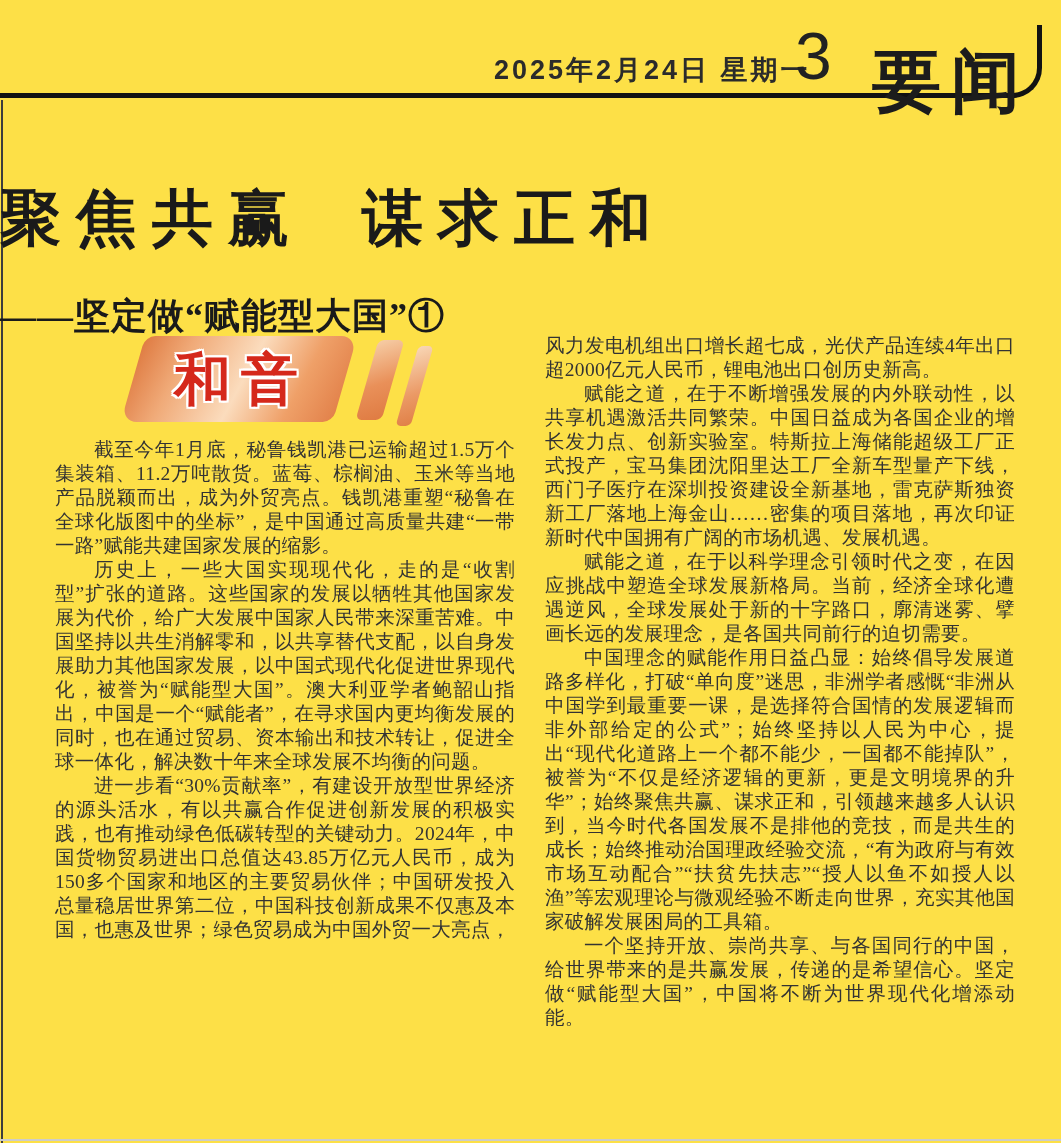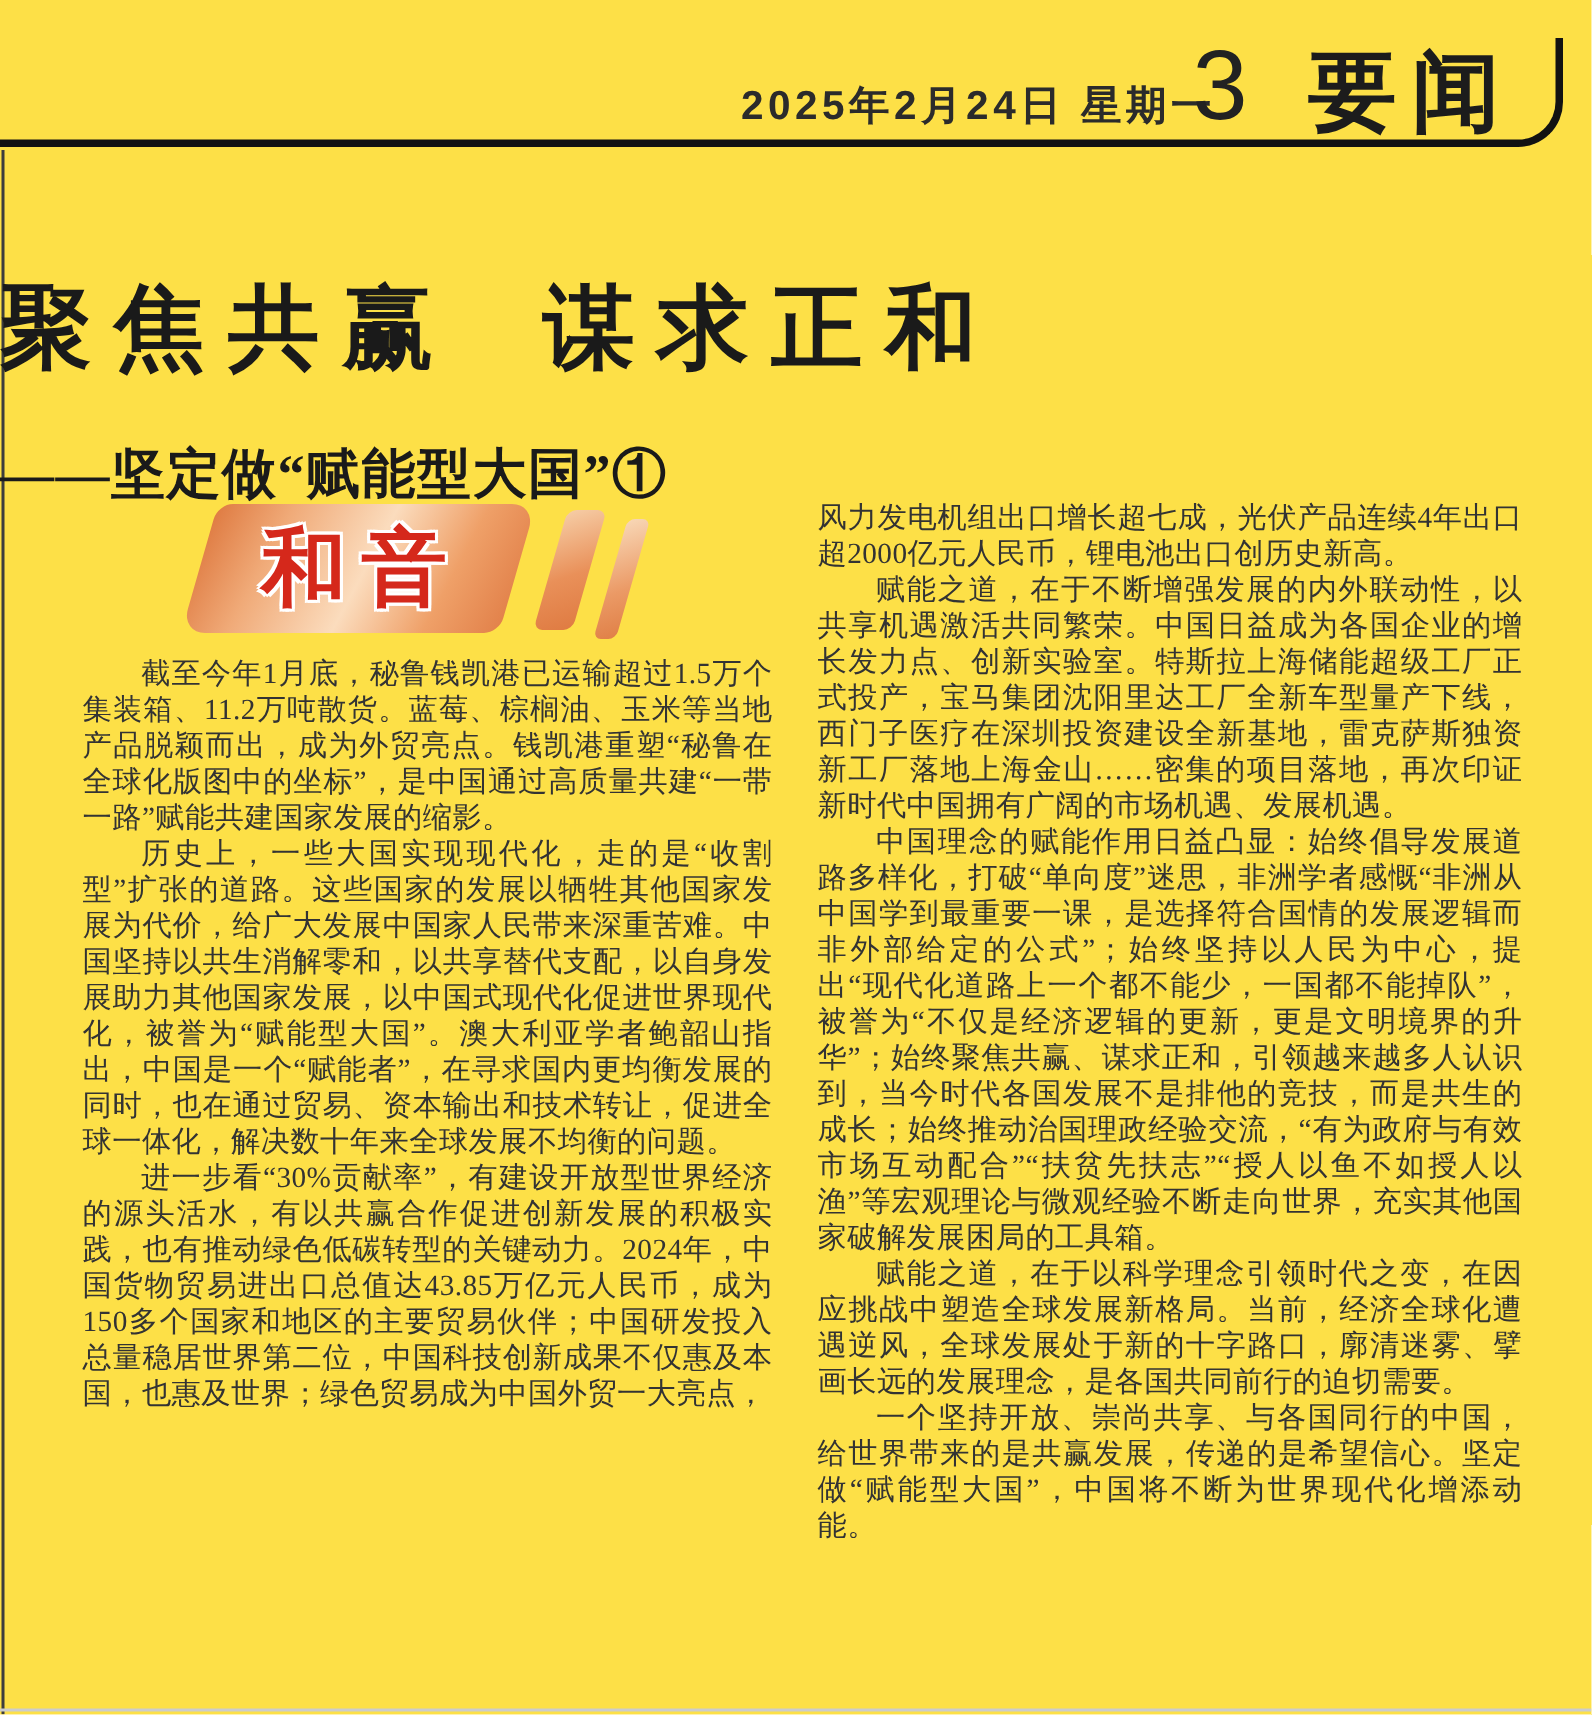--- a/index.html
+++ b/index.html
@@ -24,22 +24,22 @@
   .masthead-date {
     position: absolute; left: 494px; top: 52px;
     font-size: 27px; font-weight: 600; letter-spacing: 3px; color: #2b2b2b;
   }
   .page-number {
     position: absolute; left: 795px; top: 18px;
     font-size: 66px; font-weight: 500; color: #222;
     font-family: "Liberation Sans", sans-serif;
   }
   .section-title {
-    position: absolute; left: 872px; top: 22px;
-    font-size: 59px; font-weight: 700; letter-spacing: 10px; color: #1c1c1c;
+    position: absolute; left: 872px; top: 36px;
+    font-size: 69px; font-weight: 700; letter-spacing: 10px; color: #1c1c1c;
   }
   
   .left-rule { position: absolute; left: 1px; top: 100px; width: 2px; height: 1043px; background: #3d3d3d; }
   .bottom-rule { position: absolute; left: 0; bottom: 2px; width: 100%; height: 2px; background: #cccccc; }
   
   .headline-wrap { position: absolute; top: 178px; left: 0; width: 100%; }
   .headline {
     font-size: 61px; font-weight: 900; color: #1a1a1a;
     letter-spacing: 15px; white-space: nowrap;
   }
@@ -136,21 +136,21 @@
           <p class="body-para">截至今年1月底，秘鲁钱凯港已运输超过1.5万个集装箱、11.2万吨散货。蓝莓、棕榈油、玉米等当地产品脱颖而出，成为外贸亮点。钱凯港重塑“秘鲁在全球化版图中的坐标”，是中国通过高质量共建“一带一路”赋能共建国家发展的缩影。</p>
           <p class="body-para">历史上，一些大国实现现代化，走的是“收割型”扩张的道路。这些国家的发展以牺牲其他国家发展为代价，给广大发展中国家人民带来深重苦难。中国坚持以共生消解零和，以共享替代支配，以自身发展助力其他国家发展，以中国式现代化促进世界现代化，被誉为“赋能型大国”。澳大利亚学者鲍韶山指出，中国是一个“赋能者”，在寻求国内更均衡发展的同时，也在通过贸易、资本输出和技术转让，促进全球一体化，解决数十年来全球发展不均衡的问题。</p>
           <p class="body-para">进一步看“30%贡献率”，有建设开放型世界经济的源头活水，有以共赢合作促进创新发展的积极实践，也有推动绿色低碳转型的关键动力。2024年，中国货物贸易进出口总值达43.85万亿元人民币，成为150多个国家和地区的主要贸易伙伴；中国研发投入总量稳居世界第二位，中国科技创新成果不仅惠及本国，也惠及世界；绿色贸易成为中国外贸一大亮点，</p>
         </div>
     </div>
 
     <div class="col-right">
       <div class="body-paras">
           <p class="body-para no-indent">风力发电机组出口增长超七成，光伏产品连续4年出口超2000亿元人民币，锂电池出口创历史新高。</p>
           <p class="body-para">赋能之道，在于不断增强发展的内外联动性，以共享机遇激活共同繁荣。中国日益成为各国企业的增长发力点、创新实验室。特斯拉上海储能超级工厂正式投产，宝马集团沈阳里达工厂全新车型量产下线，西门子医疗在深圳投资建设全新基地，雷克萨斯独资新工厂落地上海金山……密集的项目落地，再次印证新时代中国拥有广阔的市场机遇、发展机遇。</p>
+          <p class="body-para">赋能之道，在于以科学理念引领时代之变，在因应挑战中塑造全球发展新格局。当前，经济全球化遭遇逆风，全球发展处于新的十字路口，廓清迷雾、擘画长远的发展理念，是各国共同前行的迫切需要。</p>
           <p class="body-para">中国理念的赋能作用日益凸显：始终倡导发展道路多样化，打破“单向度”迷思，非洲学者感慨“非洲从中国学到最重要一课，是选择符合国情的发展逻辑而非外部给定的公式”；始终坚持以人民为中心，提出“现代化道路上一个都不能少，一国都不能掉队”，被誉为“不仅是经济逻辑的更新，更是文明境界的升华”；始终聚焦共赢、谋求正和，引领越来越多人认识到，当今时代各国发展不是排他的竞技，而是共生的成长；始终推动治国理政经验交流，“有为政府与有效市场互动配合”“扶贫先扶志”“授人以鱼不如授人以渔”等宏观理论与微观经验不断走向世界，充实其他国家破解发展困局的工具箱。</p>
-          <p class="body-para">赋能之道，在于以科学理念引领时代之变，在因应挑战中塑造全球发展新格局。当前，经济全球化遭遇逆风，全球发展处于新的十字路口，廓清迷雾、擘画长远的发展理念，是各国共同前行的迫切需要。</p>
           <p class="body-para">一个坚持开放、崇尚共享、与各国同行的中国，给世界带来的是共赢发展，传递的是希望信心。坚定做“赋能型大国”，中国将不断为世界现代化增添动能。</p>
         </div>
     </div>
 
   </div>
 
 </div>
 
 </body></html>

